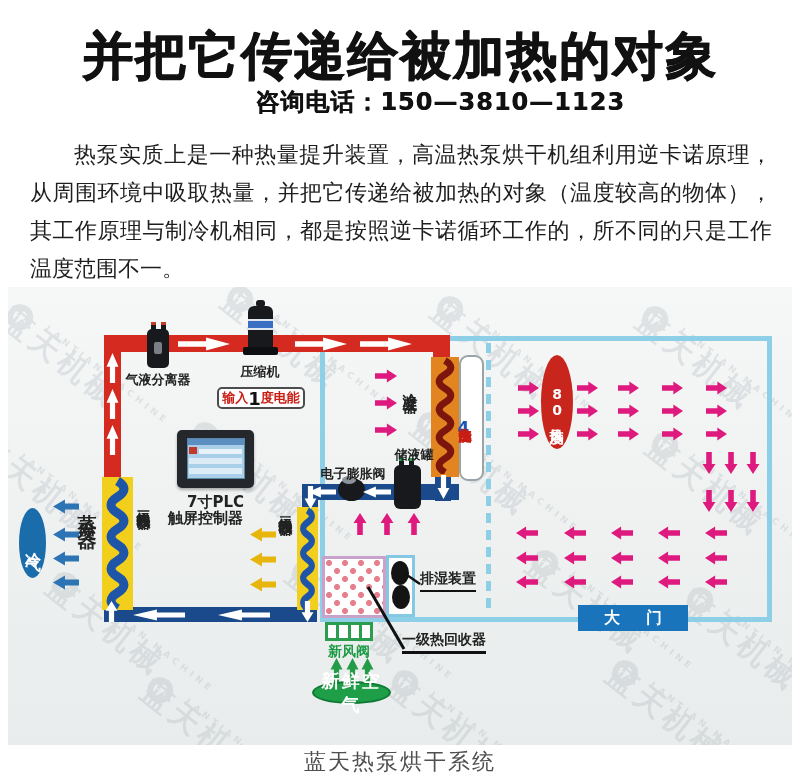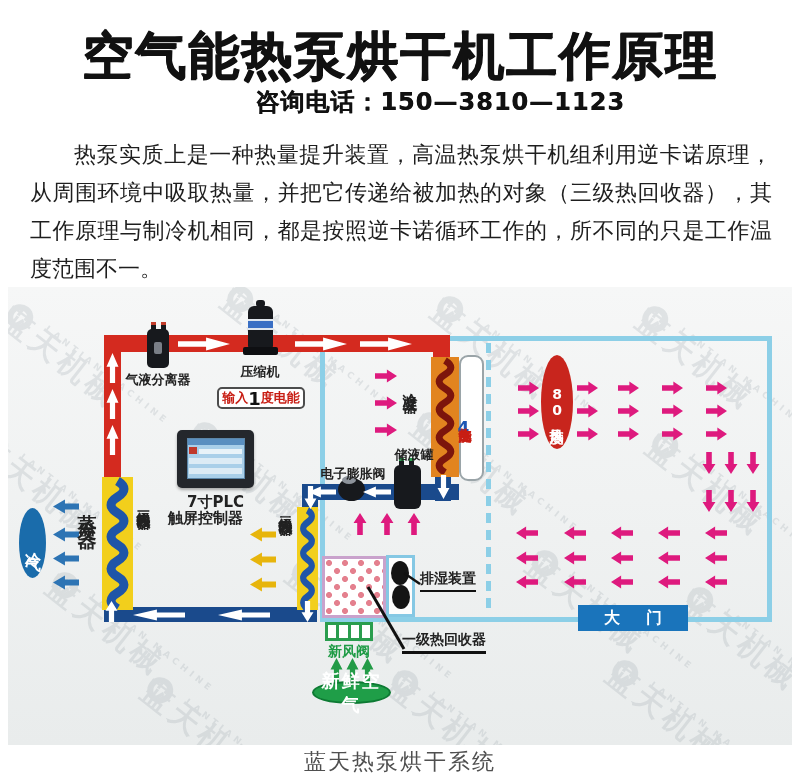--- a/index.html
+++ b/index.html
@@ -58,23 +58,23 @@
   .blackpart{background:#17191d;border-radius:4px;z-index:3;}
   
   .wm{z-index:0;color:#a7b0b6;opacity:.28;transform:rotate(38deg);font-weight:700;white-space:nowrap;}
   .wm .ring{display:inline-block;width:26px;height:26px;border:6px solid #a7b0b6;border-radius:50%;vertical-align:middle;margin-right:6px;position:static;}
   .wm .cn{font-size:30px;letter-spacing:5px;position:static;}
   .wm .en{display:block;font-size:9px;letter-spacing:4px;margin-left:40px;position:static;}
 </style>
 </head>
 <body>
 
-<div class="title">空气能热泵烘干机工作原理</div>
+<div class="title">并把它传递给被加热的对象</div>
 <div class="phone">咨询电话：150—3810—1123</div>
-<div class="intro">热泵实质上是一种热量提升装置，高温热泵烘干机组利用逆卡诺原理，从周围环境中吸取热量，并把它传递给被加热的对象（三级热回收器），其工作原理与制冷机相同，都是按照逆卡诺循环工作的，所不同的只是工作温度范围不一。</div>
+<div class="intro">热泵实质上是一种热量提升装置，高温热泵烘干机组利用逆卡诺原理，从周围环境中吸取热量，并把它传递给被加热的对象（温度较高的物体），其工作原理与制冷机相同，都是按照逆卡诺循环工作的，所不同的只是工作温度范围不一。</div>
 
 <div id="diagram">
 
   <div class="wall" style="left:312px;top:64px;width:5px;height:271px;"></div>
   <div class="wall" style="left:440px;top:49px;width:324px;height:5px;"></div>
   <div class="wall" style="left:759px;top:49px;width:5px;height:286px;"></div>
   <div class="wall" style="left:312px;top:330px;width:258px;height:5px;"></div>
   <div class="wall" style="left:678px;top:330px;width:86px;height:5px;"></div>
   <div class="wall-dash" style="left:478px;top:56px;width:5px;height:268px;"></div>
 

